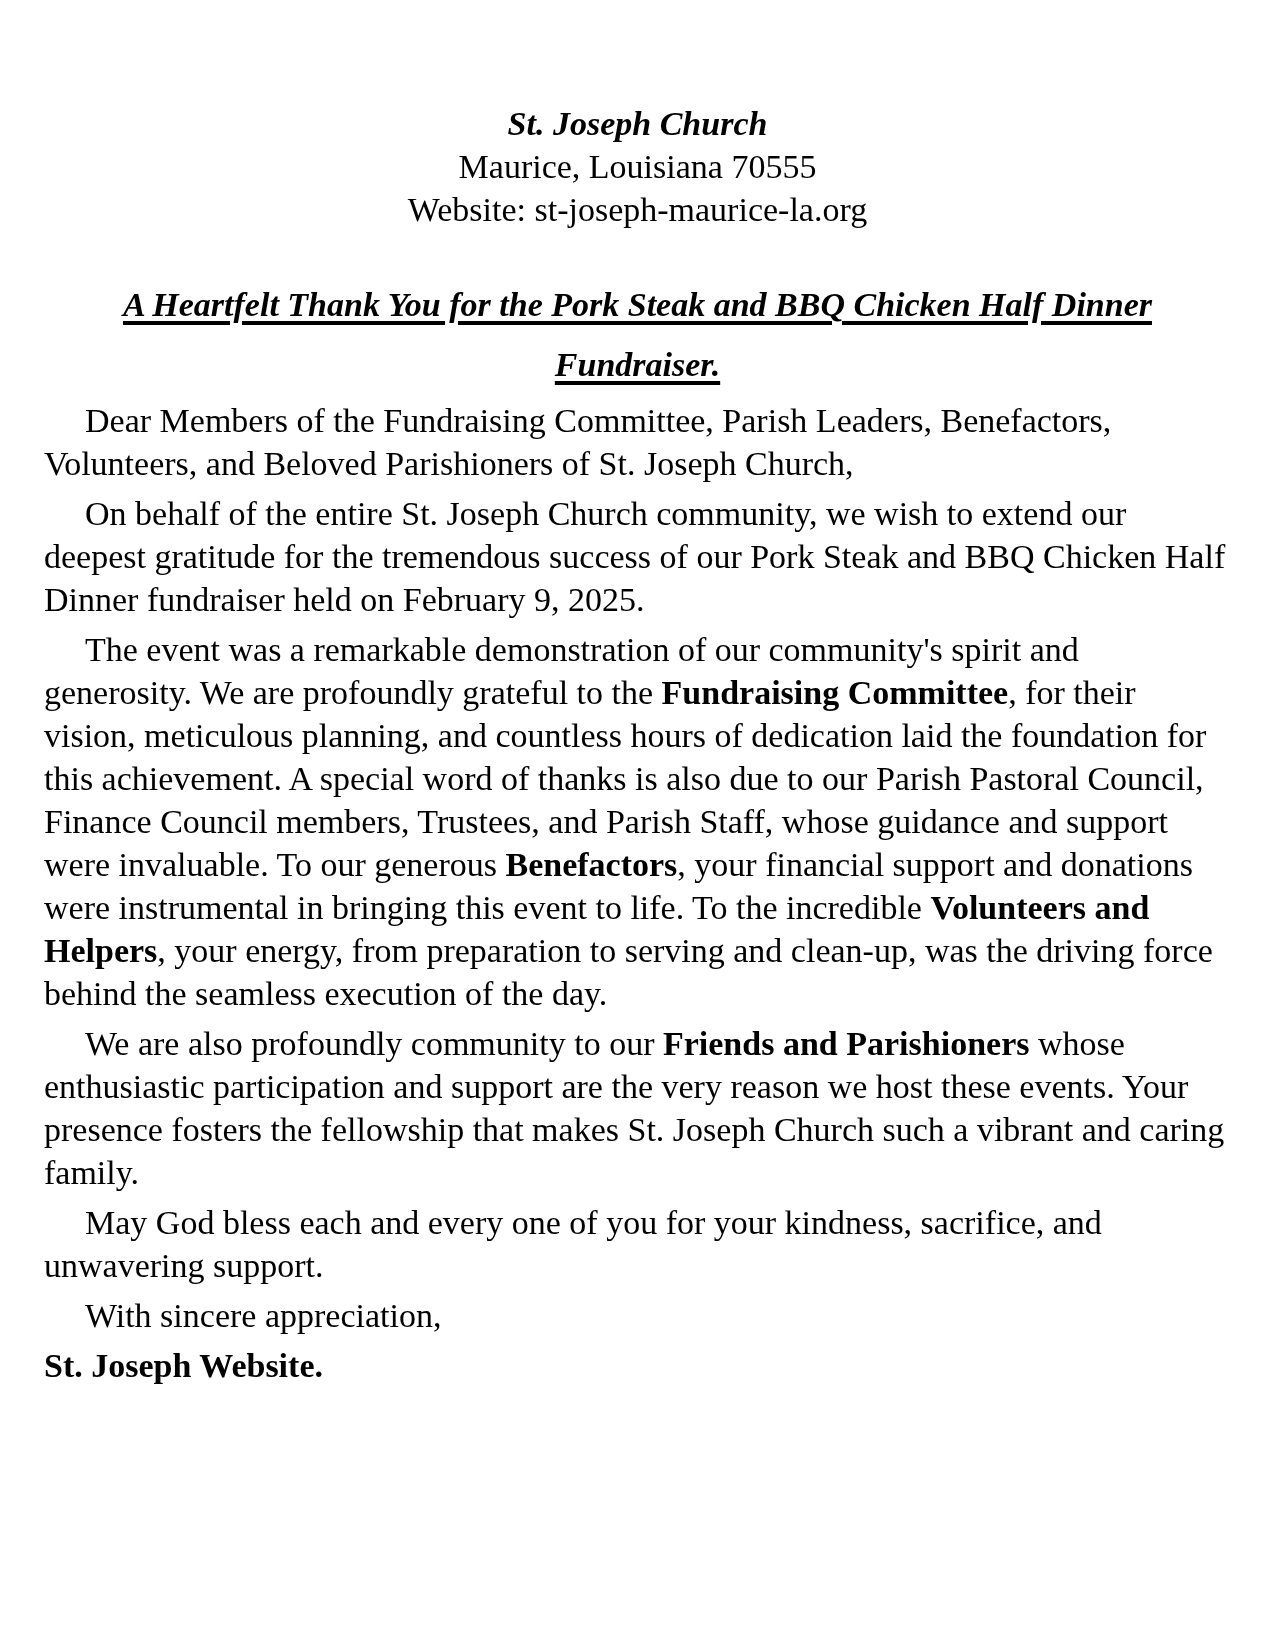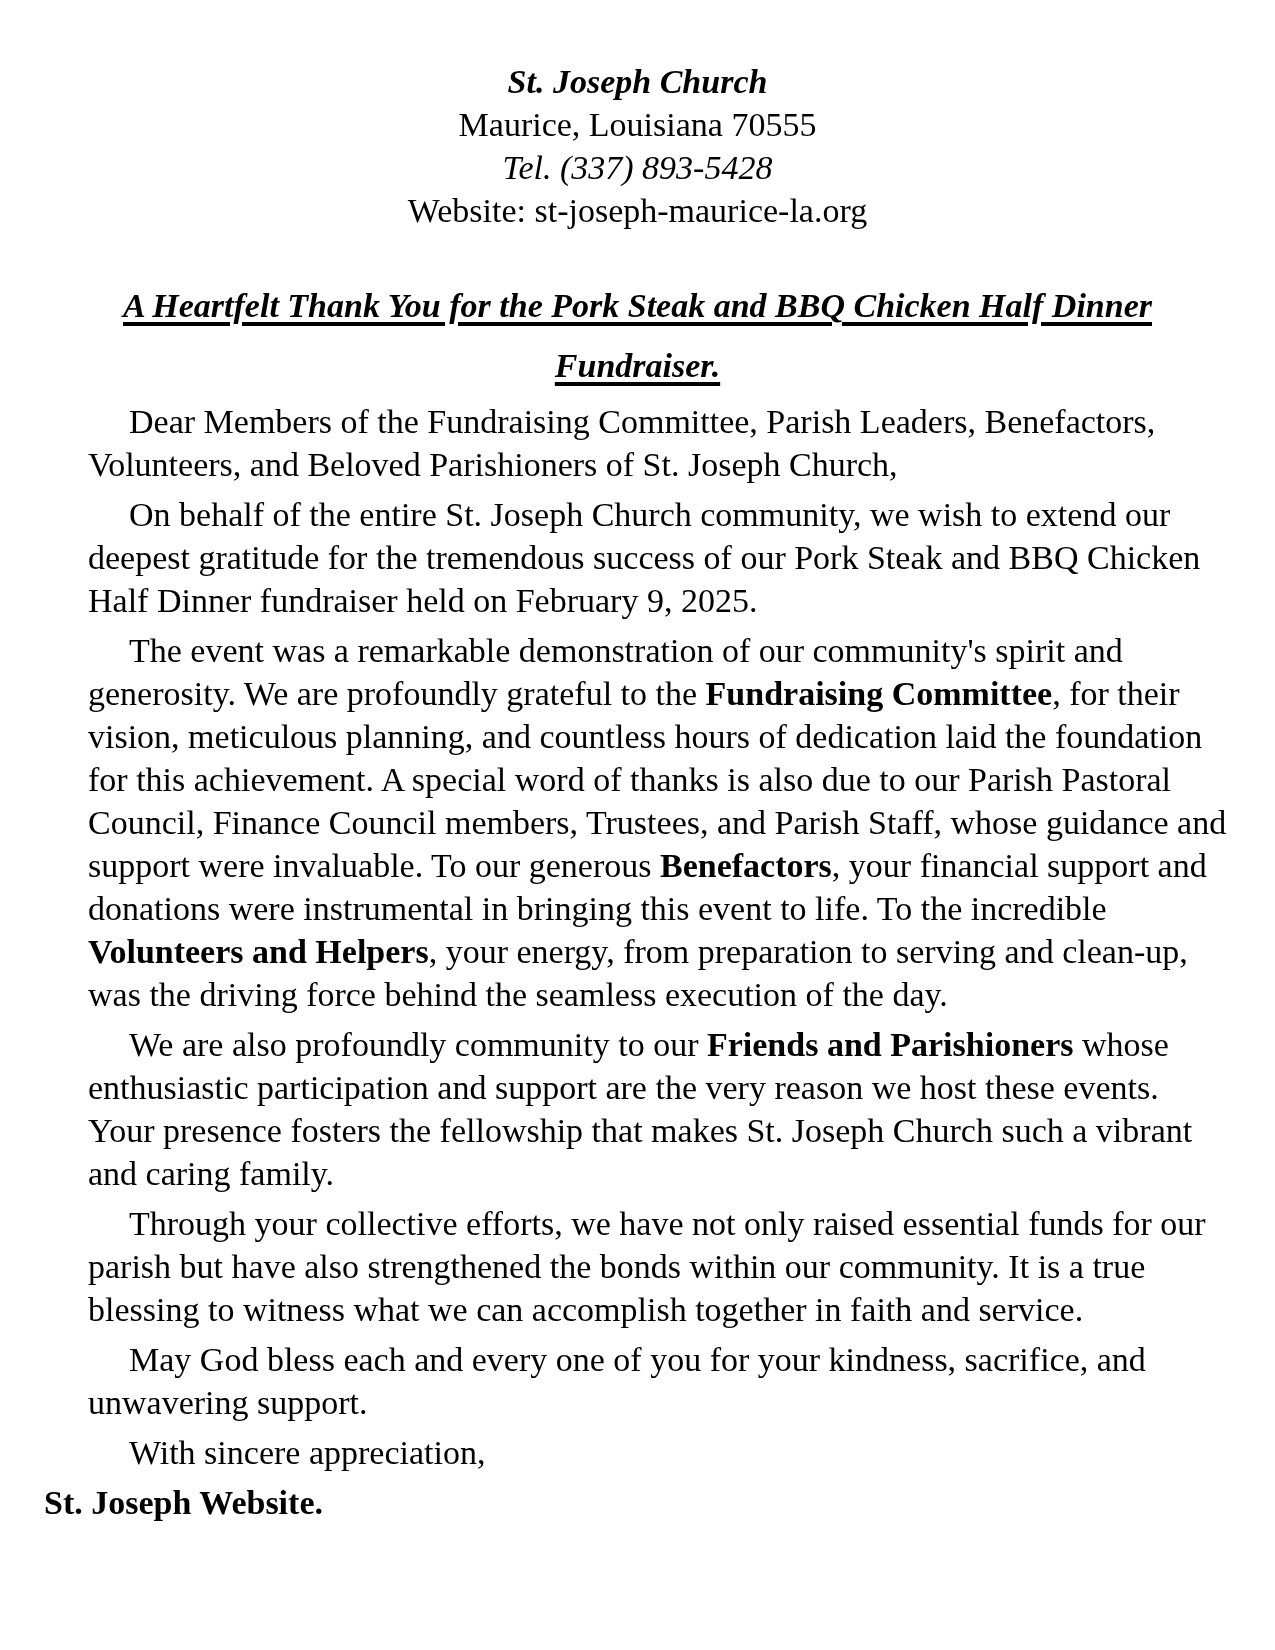--- a/index.html
+++ b/index.html
@@ -8,55 +8,53 @@
     height: 1650px;
     background: #ffffff;
     color: #000000;
     font-family: "Liberation Serif", "DejaVu Serif", serif;
     font-size: 34px;
     line-height: 43px;
     box-sizing: border-box;
     padding: 60px 44px 0 44px;
     overflow: hidden;
   }
-  .letterhead { text-align: center; }
+  .letterhead { text-align: center; margin-top: 42px; }
   .letterhead .church-name { font-weight: 700; font-style: italic; }
   .letterhead .phone { font-style: italic; }
   .letter-title {
     margin: 44px 6px 4px 6px;
     text-align: center;
     font-weight: 700;
     font-style: italic;
     line-height: 60px;
   }
   .letter-title .underlined {
     text-decoration: underline;
     text-decoration-thickness: 4px;
     text-underline-offset: 5px;
   }
   .para { margin: 0 0 7px 0; }
-  .para.indent { text-indent: 41px; margin-left: 44px; }
+  .para.indent { text-indent: 41px; }
   .para b { font-weight: 700; }
 </style>
 </head>
 <body>
 
 <div class="letterhead">
   <div class="church-name">St. Joseph Church</div>
   <div>Maurice, Louisiana 70555</div>
-  <div class="phone">Tel. (337) 893-5428</div>
   <div>Website: st-joseph-maurice-la.org</div>
 </div>
 
 <div class="letter-title">
   <span class="underlined">A Heartfelt Thank You for the Pork Steak and BBQ Chicken Half Dinner Fundraiser.</span>
 </div>
 
 <div id="letter-body">
     <p class="para indent"><span>Dear Members of the Fundraising Committee, Parish Leaders, Benefactors, Volunteers, and Beloved Parishioners of St. Joseph Church,</span></p>
     <p class="para indent"><span>On behalf of the entire St. Joseph Church community, we wish to extend our deepest gratitude for the tremendous success of our Pork Steak and BBQ Chicken Half Dinner fundraiser held on February 9, 2025.</span></p>
     <p class="para indent"><span>The event was a remarkable demonstration of our community's spirit and generosity. We are profoundly grateful to the </span><b>Fundraising Committee</b><span>, for their vision, meticulous planning, and countless hours of dedication laid the foundation for this achievement. A special word of thanks is also due to our Parish Pastoral Council, Finance Council members, Trustees, and Parish Staff, whose guidance and support were invaluable. To our generous </span><b>Benefactors</b><span>, your financial support and donations were instrumental in bringing this event to life. To the incredible </span><b>Volunteers and Helpers</b><span>, your energy, from preparation to serving and clean-up, was the driving force behind the seamless execution of the day.</span></p>
     <p class="para indent"><span>We are also profoundly community to our </span><b>Friends and Parishioners</b><span> whose enthusiastic participation and support are the very reason we host these events. Your presence fosters the fellowship that makes St. Joseph Church such a vibrant and caring family.</span></p>
-    <p class="para indent"><span>Through your collective efforts, we have not only raised essential funds for our parish but have also strengthened the bonds within our community. It is a true blessing to witness what we can accomplish together in faith and service.</span></p>
     <p class="para indent"><span>May God bless each and every one of you for your kindness, sacrifice, and unwavering support.</span></p>
     <p class="para indent"><span>With sincere appreciation,</span></p>
     <p class="para"><b>St. Joseph Website.</b></p>
   </div>
 
 </body></html>

